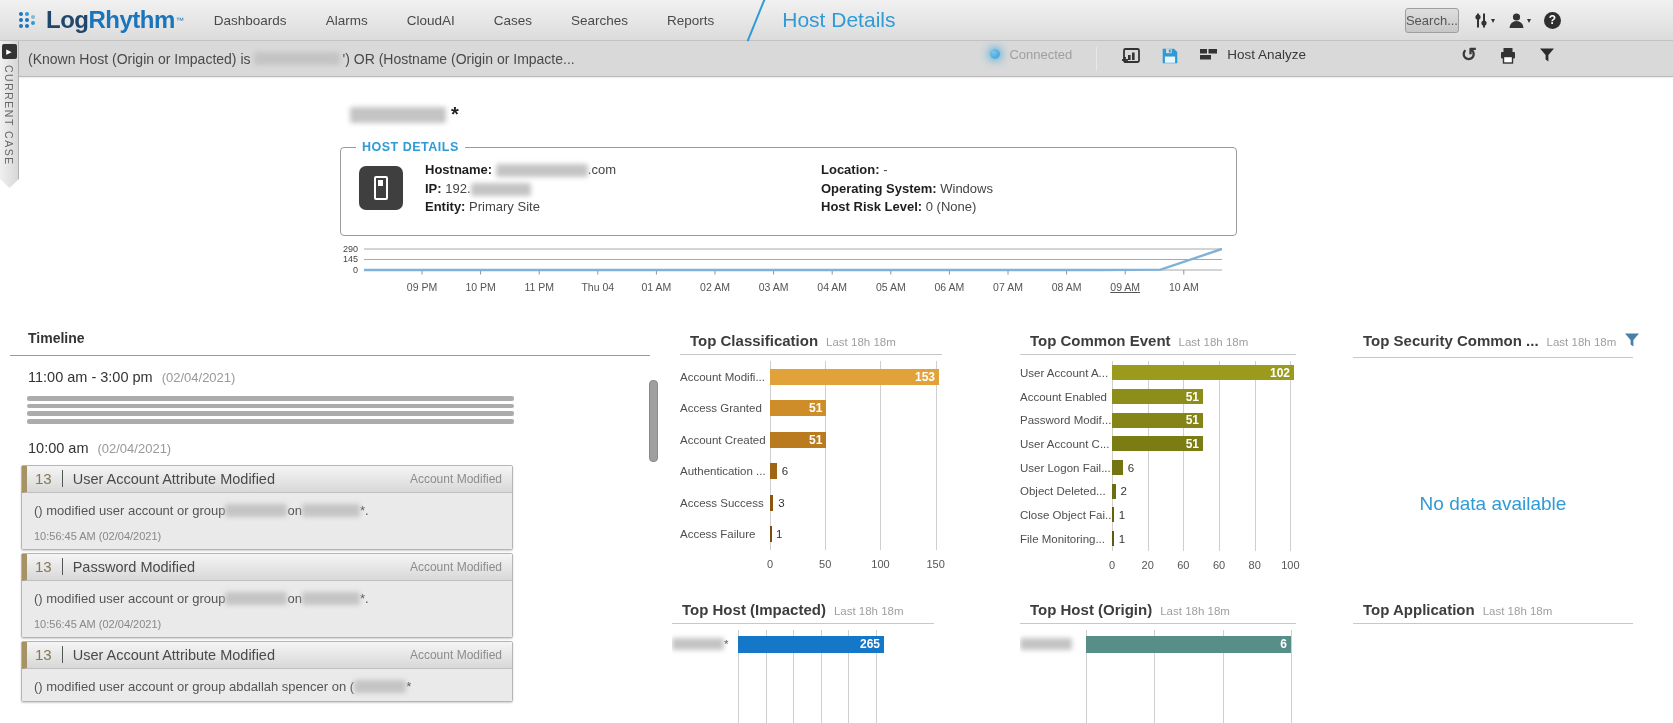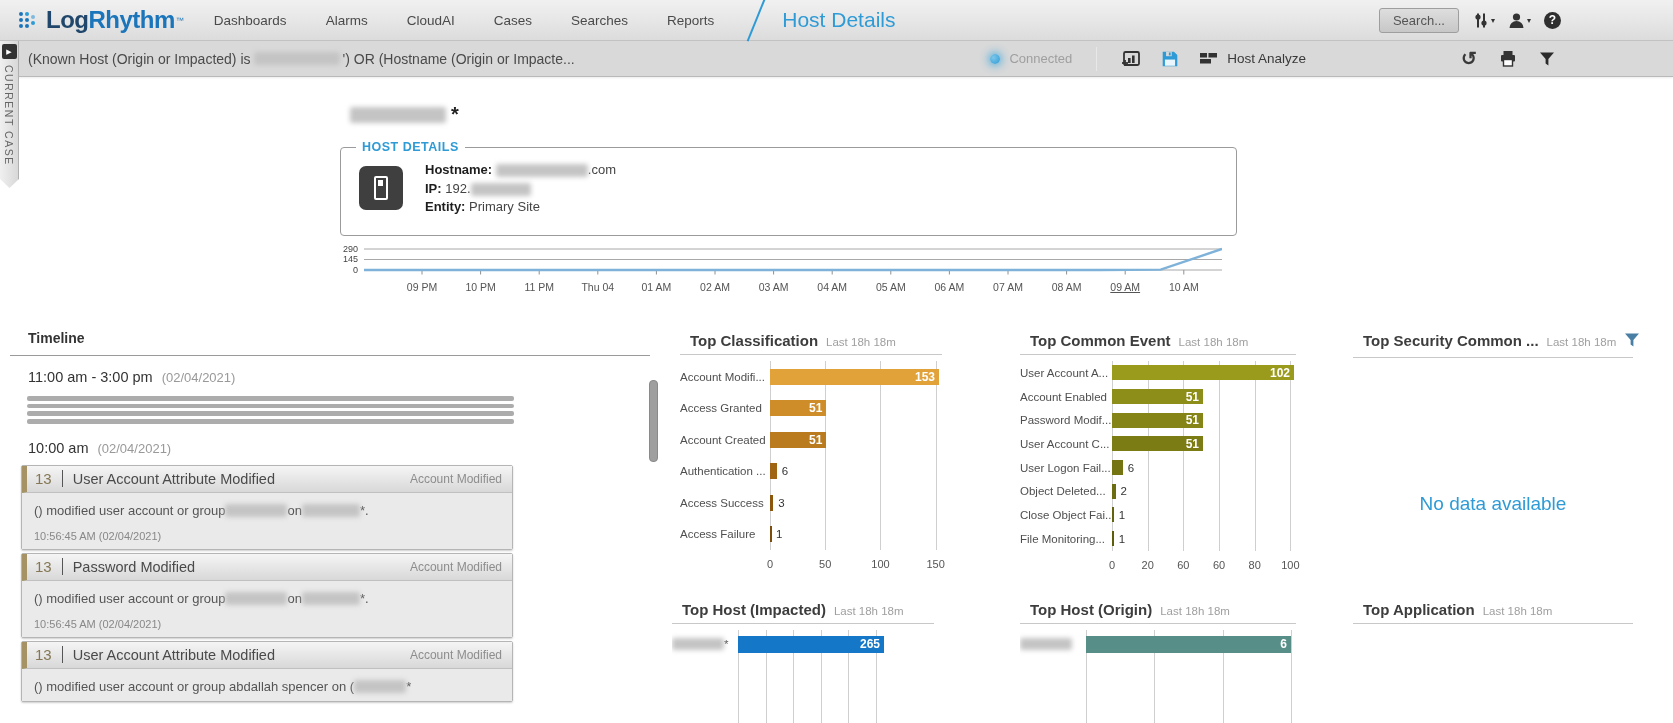--- a/index.html
+++ b/index.html
@@ -14,29 +14,29 @@
   .logo-dots::before{content:"";position:absolute;left:1px;top:1px;width:4px;height:4px;border-radius:50%;background:#1B75BB;
     box-shadow:6px 0 0 #2E9BD6,12px 3px 0 #7fb9de,0 6px 0 #1B75BB,6px 6px 0 #1B75BB,12px 9px 0 #2E9BD6,0 12px 0 #1B75BB,6px 12px 0 #1B75BB}
   .brand-log{font-size:24px;font-weight:bold;color:#20476B;letter-spacing:-.5px}
   .brand-rhythm{font-size:24px;font-weight:bold;color:#1B75BB;letter-spacing:-.5px}
   .brand-tm{font-size:8px;color:#1B75BB;vertical-align:top;margin-left:1px}
   .nav-items{display:flex;gap:39px;margin-left:30px;font-size:13.5px;color:#4a4a4a}
   .nav-items span{cursor:pointer;white-space:nowrap}
   .nav-slash{width:2px;height:50px;background:#2E9BD6;transform:rotate(22deg);margin-left:42px;margin-top:-4px}
   .nav-title{font-size:21px;color:#2E9BD6;margin-left:24px;font-weight:400}
   .nav-right{margin-left:auto;display:flex;align-items:center;margin-right:112px}
-  .search-btn{background:linear-gradient(#dedede,#c7c7c7);border:1px solid #9e9e9e;border-radius:3px;padding:4px 13px;font-size:13px;color:#555;cursor:pointer}
+  .search-btn{background:linear-gradient(#dedede,#c7c7c7);border:1px solid #9e9e9e;border-radius:3px;padding:4px 0;font-size:13px;color:#555;cursor:pointer}
   .icon-btn{display:flex;align-items:center;cursor:pointer;margin-left:13px}
   .caret{font-size:8px;color:#333;margin-left:2px}
   .help-icon{width:17px;height:17px;border-radius:50%;background:#2f2f2f;color:#fff;font-size:12px;font-weight:bold;display:flex;align-items:center;justify-content:center;cursor:pointer;margin-left:13px}
 
   
   .filterbar{position:absolute;left:0;top:41px;width:100%;height:36px;background:#d9d9d9;border-bottom:1px solid #b9b9b9;display:flex;align-items:center;padding-left:28px;z-index:3;box-shadow:0 1px 2px rgba(0,0,0,.08)}
   .query{font-size:14px;color:#4a4a4a;display:flex;align-items:center;gap:3px;cursor:text;white-space:nowrap}
-  .fb-right{margin-left:auto;display:flex;align-items:center;margin-right:118px}
+  .fb-right{margin-left:auto;display:flex;align-items:flex-start;margin-right:118px}
   .connected{display:flex;align-items:center;gap:9px}
   .conn-dot{width:10px;height:10px;border-radius:50%;background:radial-gradient(circle at 35% 35%,#7cc6ea,#2E9BD6);box-shadow:0 0 8px 2px rgba(70,170,220,.85)}
   .conn-label{font-size:13px;color:#9f9f9f}
   .vdiv{width:1px;height:24px;background:#bdbdbd;border-right:1px solid #e8e8e8;margin:0 24px}
   .fb-icon{cursor:pointer;margin-right:20px;display:flex;align-items:center}
   .host-analyze{display:flex;align-items:center;gap:9px;cursor:pointer}
   .ha-label{font-size:13.5px;color:#3a3a3a}
   .undo-glyph{font-size:19px;font-weight:bold;color:#3a3a3a;cursor:pointer;margin-left:155px;line-height:16px}
   .fb-icon2{cursor:pointer;margin-left:22px;display:flex;align-items:center}
 
@@ -236,20 +236,25 @@
   <fieldset class="host-fieldset">
     <legend>HOST DETAILS</legend>
     <div class="hd-body">
       <div class="hd-icon">
           <span class="hd-glyph"></span>
         </div>
       <div class="hd-col">
         <div><b>Hostname:</b> <span class="blur" style="width:92px;height:13px"></span><span>.com</span></div>
         <div><b>IP:</b> <span>192.</span><span class="blur" style="width:60px;height:13px"></span></div>
         <div><b>Entity:</b> <span>Primary Site</span></div>
+      </div>
+      <div class="hd-col hd-col2">
+        <div><b>Location:</b> <span>-</span></div>
+        <div><b>Operating System:</b> <span>Windows</span></div>
+        <div><b>Host Risk Level:</b> <span>0 (None)</span></div>
       </div>
     </div>
   </fieldset>
 
   <div class="spark">
     <div class="sp-ylabels">
         <div style="top: 0.5px;">290</div>
         <div style="top: 11px;">145</div>
         <div style="top: 21.5px;">0</div>
       </div>

